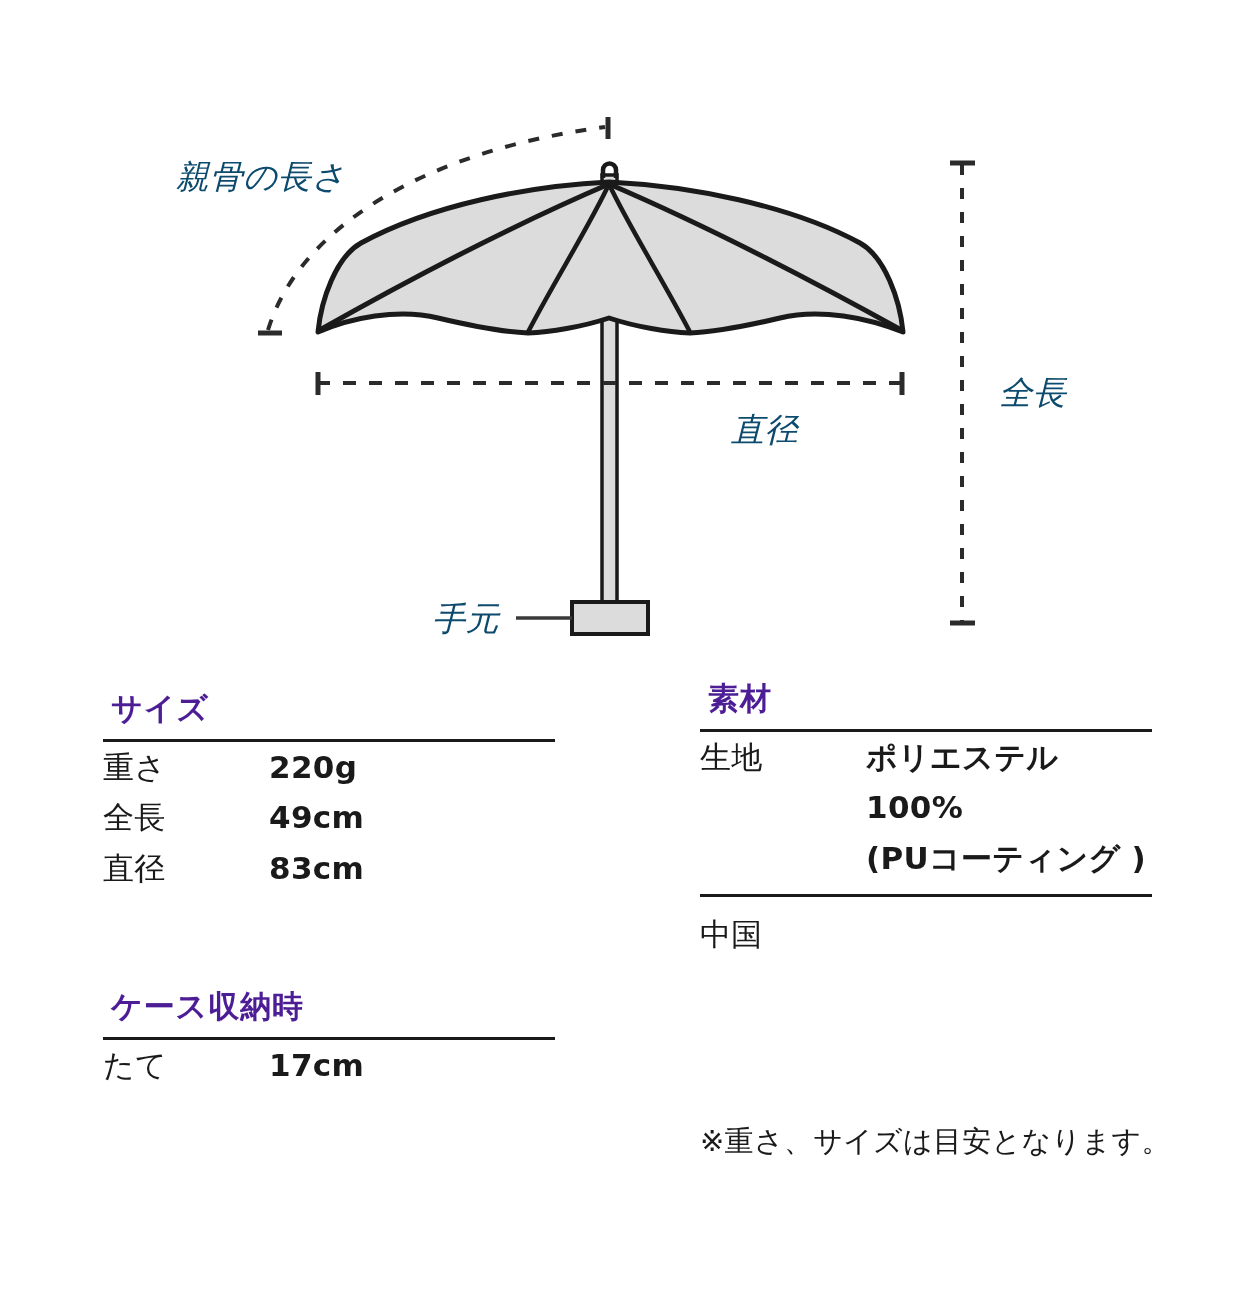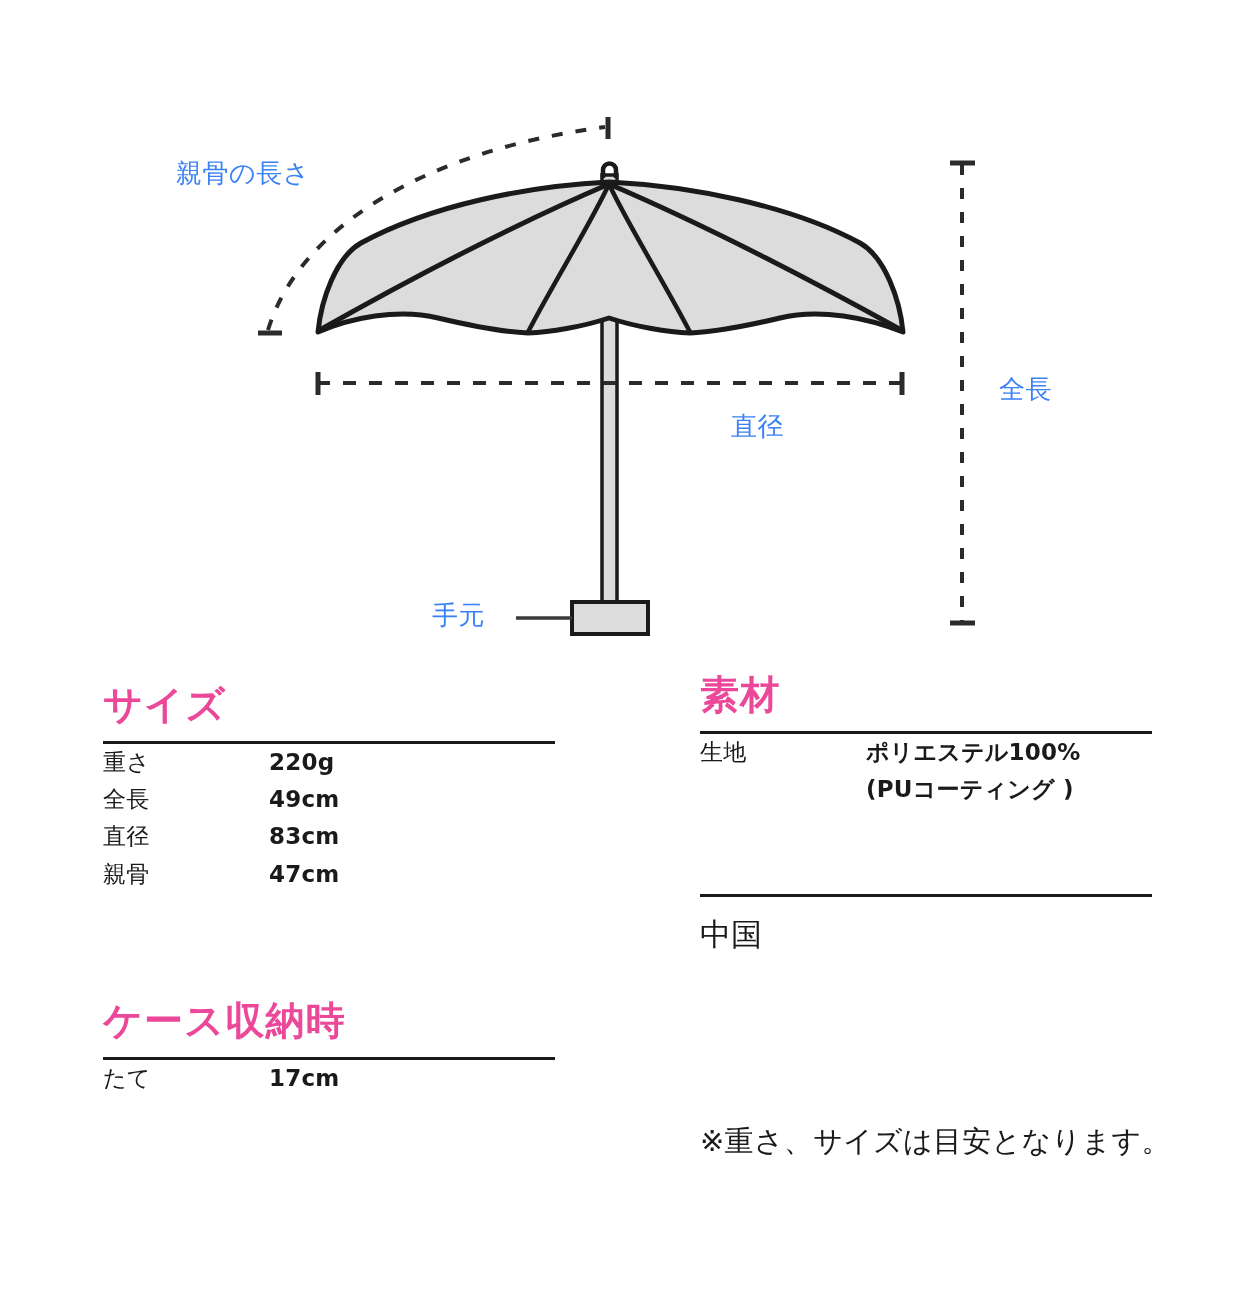--- a/index.html
+++ b/index.html
@@ -29,25 +29,26 @@
   #umbrella-svg {
     position: absolute;
     left: 0;
     top: 0;
     width: 1238px;
     height: 660px;
     display: block;
   }
   .diag-label {
     position: absolute;
-    font-size: 26px;
+    font-size: 33px;
     line-height: 1;
     letter-spacing: 0.02em;
-    color: #3b82f6;
+    color: #0c4a6e;
     white-space: nowrap;
+    font-style: italic;
   }
   #label-rib     { left: 176px; top: 160px; }
   #label-diam    { left: 731px; top: 413px; }
   #label-total   { left: 999px; top: 376px; }
   #label-handle  { left: 432px; top: 602px; }
 
   
   #spec-area {
     position: absolute;
     left: 0;
@@ -56,52 +57,52 @@
     height: 638px;
   }
   .col {
     position: absolute;
     top: 0;
   }
   #col-left  { left: 103px; width: 452px; }
   #col-right { left: 700px; width: 452px; }
 
   .sec-title {
-    font-size: 39px;
+    font-size: 31px;
     font-weight: bold;
     letter-spacing: 0.03em;
     line-height: 1.2;
-    margin: 0;
+    margin: 8px;
     padding: 0;
-    color: #ec4899;
+    color: #4c1d95;
   }
   .sec-rule {
     height: 0;
     border-top: 3px solid #1a1a1a;
     margin: 12px 0 0 0;
   }
 
   table.spec {
     border-collapse: collapse;
     width: 100%;
     margin: 0;
   }
   table.spec td {
-    font-size: 23px;
+    font-size: 31px;
     line-height: 1.62;
     padding: 0;
     vertical-align: top;
     color: #1a1a1a;
     letter-spacing: 0.01em;
   }
   td.k { width: 166px; white-space: nowrap; }
   td.v { white-space: pre-line; font-weight: bold; }
 
   #sec-size      { position: absolute; top: 22px;  left: 0; right: 0; }
-  #sec-case      { position: absolute; top: 338px; left: 0; right: 0; }
+  #sec-case      { position: absolute; top: 320px; left: 0; right: 0; }
   #sec-material  { position: absolute; top: 12px;  left: 0; right: 0; }
   #sec-origin    { position: absolute; top: 222px; left: 0; right: 0; }
 
   #origin-body { font-size: 31px; line-height: 1.62; margin-top: 12px; }
 
   #footnote {
     position: absolute;
     left: 700px;
     top: 1123px;
     font-size: 29px;
@@ -192,24 +193,20 @@
             <td class="v">220g</td>
           </tr>
           <tr>
             <td class="k">全長</td>
             <td class="v">49cm</td>
           </tr>
           <tr>
             <td class="k">直径</td>
             <td class="v">83cm</td>
           </tr>
-          <tr>
-            <td class="k">親骨</td>
-            <td class="v">47cm</td>
-          </tr>
         </tbody>
       </table>
     </div>
 
     <div id="sec-case">
       <div class="sec-title">ケース収納時</div>
       <div class="sec-rule"></div>
       <table class="spec">
         <tbody>
           <tr>

